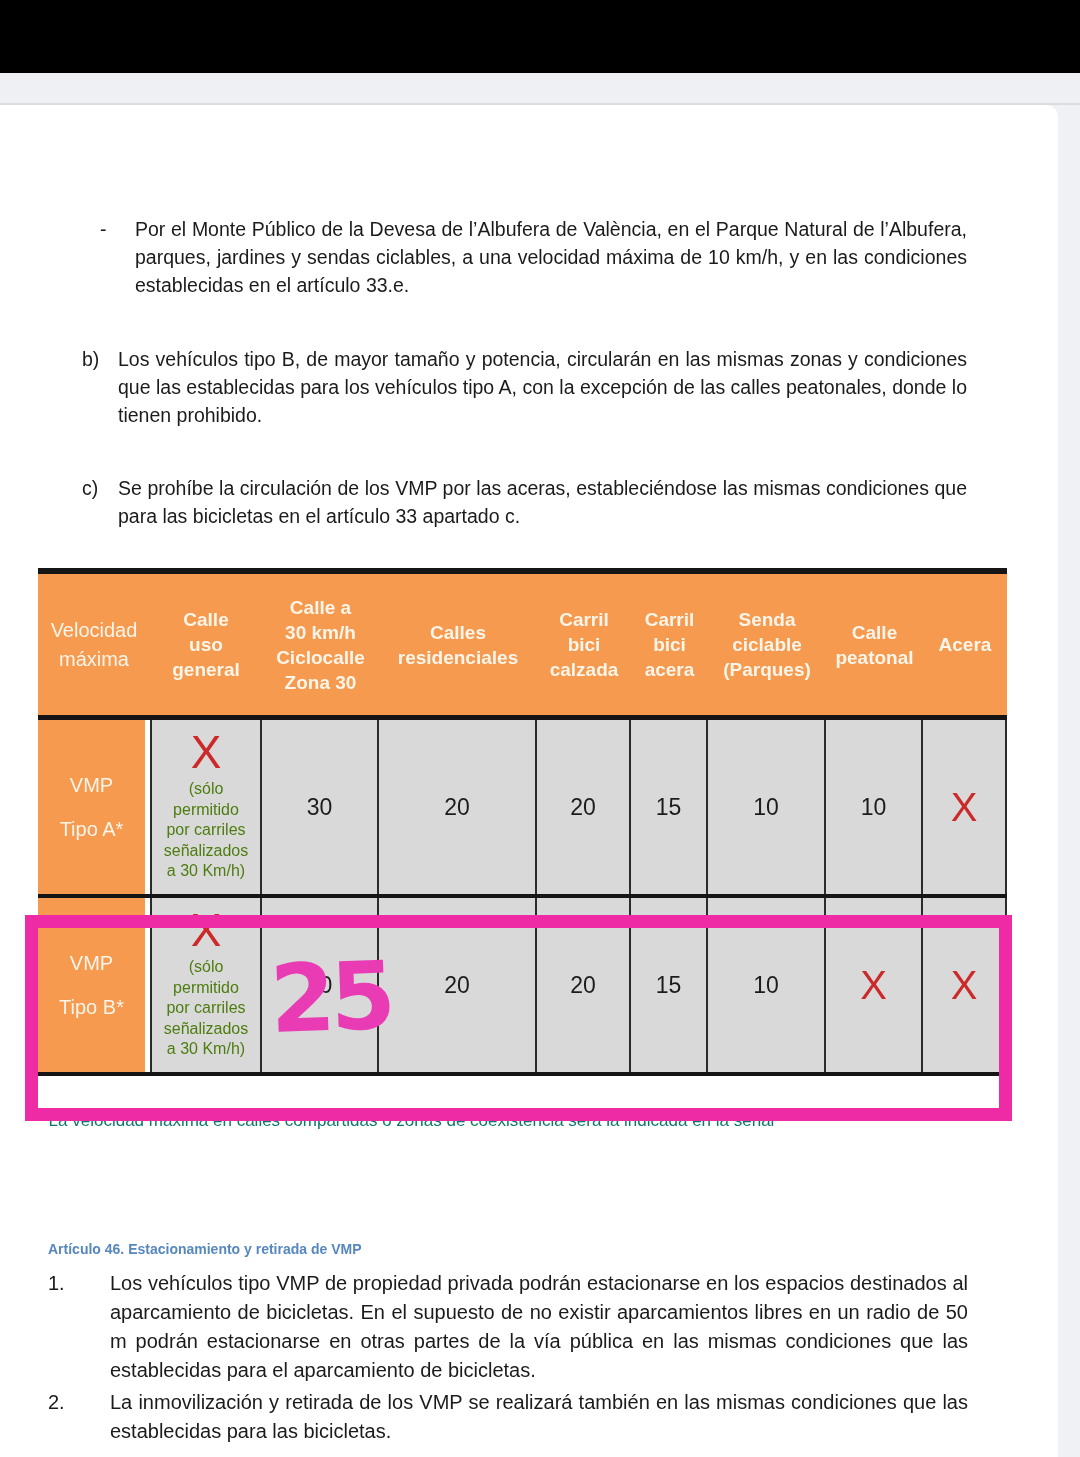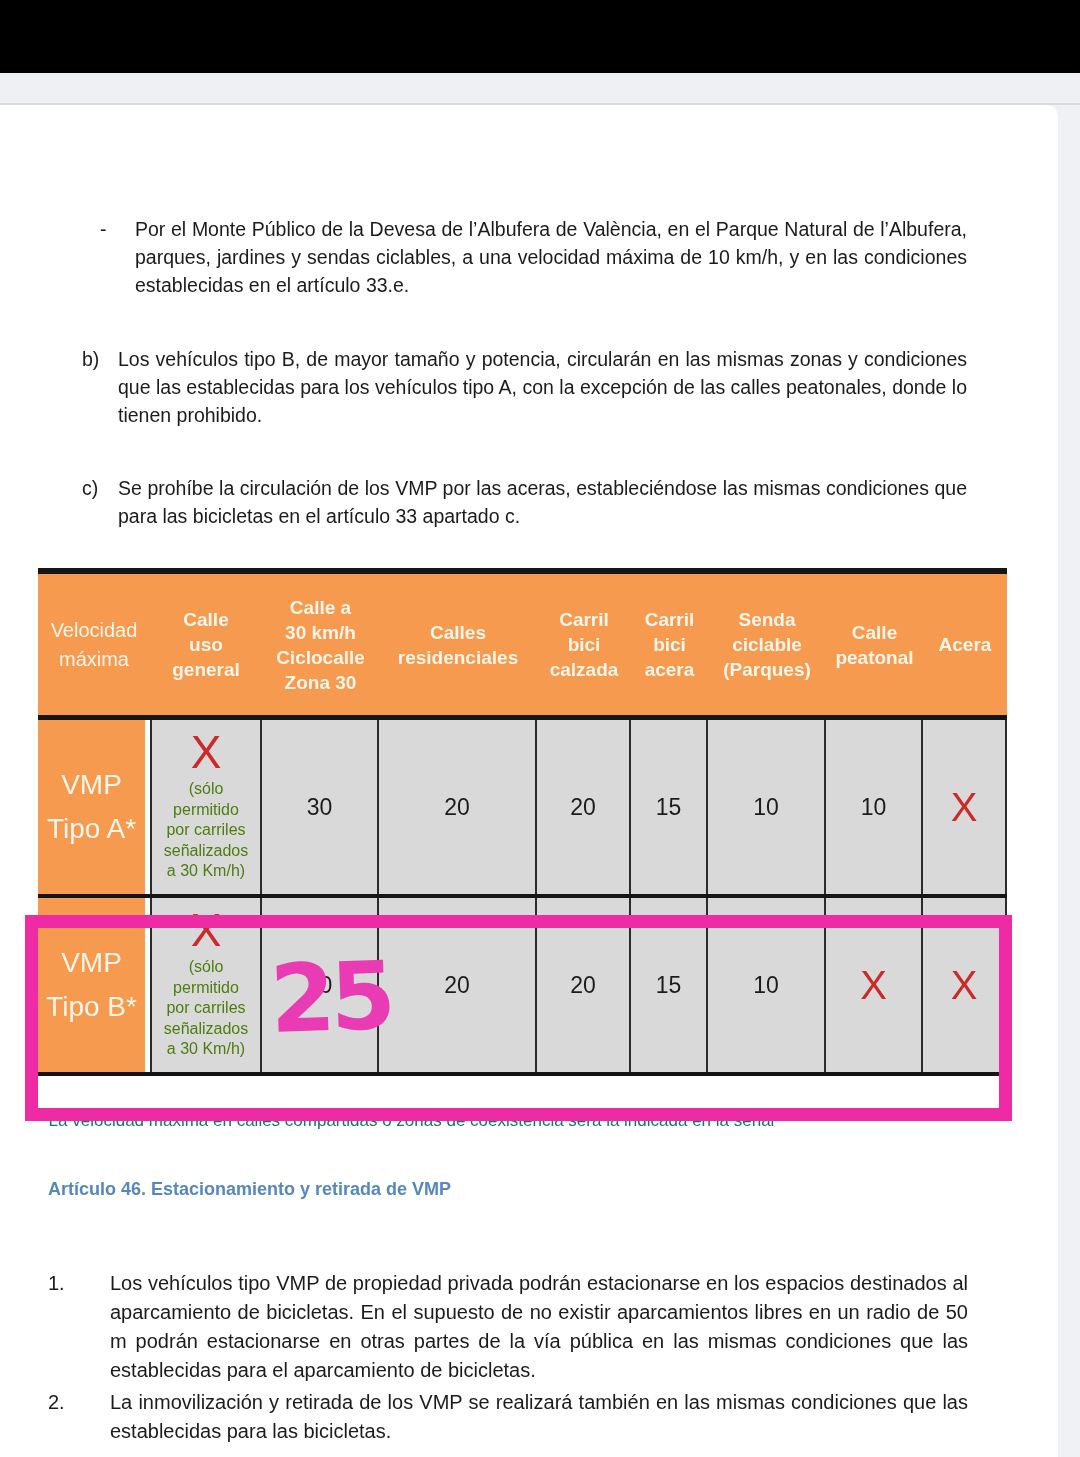--- a/index.html
+++ b/index.html
@@ -44,21 +44,21 @@
     height:178px; border-bottom:4px solid #151515;
   }
   .td {
     background:#D9D9D9; border-right:2px solid #2b2b2b;
     display:flex; align-items:center; justify-content:center;
     font-size:23px; color:#1c1c1c;
   }
   .td.first-gray { border-left:2px solid #2b2b2b; }
   .td.label {
     background:#F59A4E; border:none; border-right:5px solid #ffffff;
-    color:#FCF5EA; font-size:28px; line-height:44px; white-space:pre-line; text-align:center;
+    color:#FCF5EA; font-size:20px; line-height:44px; white-space:pre-line; text-align:center;
   }
   .td.restriction { flex-direction:column; justify-content:flex-start; padding-top:6px; }
   .restriction .xmark { color:#CC2A2A; font-size:46px; line-height:52px; font-weight:500; }
   .restriction .note {
     font-size:16px; line-height:20.5px; color:#4d7c0f; text-align:center;
     white-space:pre-line; margin-top:1px;
   }
   .td.xval { color:#CC2A2A; font-size:40px; font-weight:500; }
 
   
@@ -68,21 +68,21 @@
   }
   .note-25 {
     position:absolute; left:270px; top:846px; z-index:7;
     color:#E93CB4; font-size:94px; font-weight:bold; letter-spacing:-5px;
     line-height:1; transform:rotate(-2deg);
     font-family:"DejaVu Sans", sans-serif;
   }
 
   .footnote { position:absolute; left:42px; top:1006px; font-size:17px; color:#0f766e; z-index:2; }
   .figcap   { position:absolute; left:45px; top:1050px; font-size:19px; font-weight:bold; color:#4679B0; }
-  .art-heading { position:absolute; left:48px; top:1074px; font-size:18px; font-weight:bold; color:#5787BF;text-align:center; }
+  .art-heading { position:absolute; left:48px; top:1136px; font-size:14px; font-weight:bold; color:#5787BF;text-align:center; }
 
   .item { position:absolute; left:48px; width:920px; display:flex; font-size:20px; line-height:29px; }
   .item .marker { flex:0 0 34px; }
   .item .ptext { flex:1; text-align:justify;margin-left:28px; }
   .item-1 { top:1164px; }
   .item-2 { top:1283px; }
 </style>
 </head>
 <body>
 

